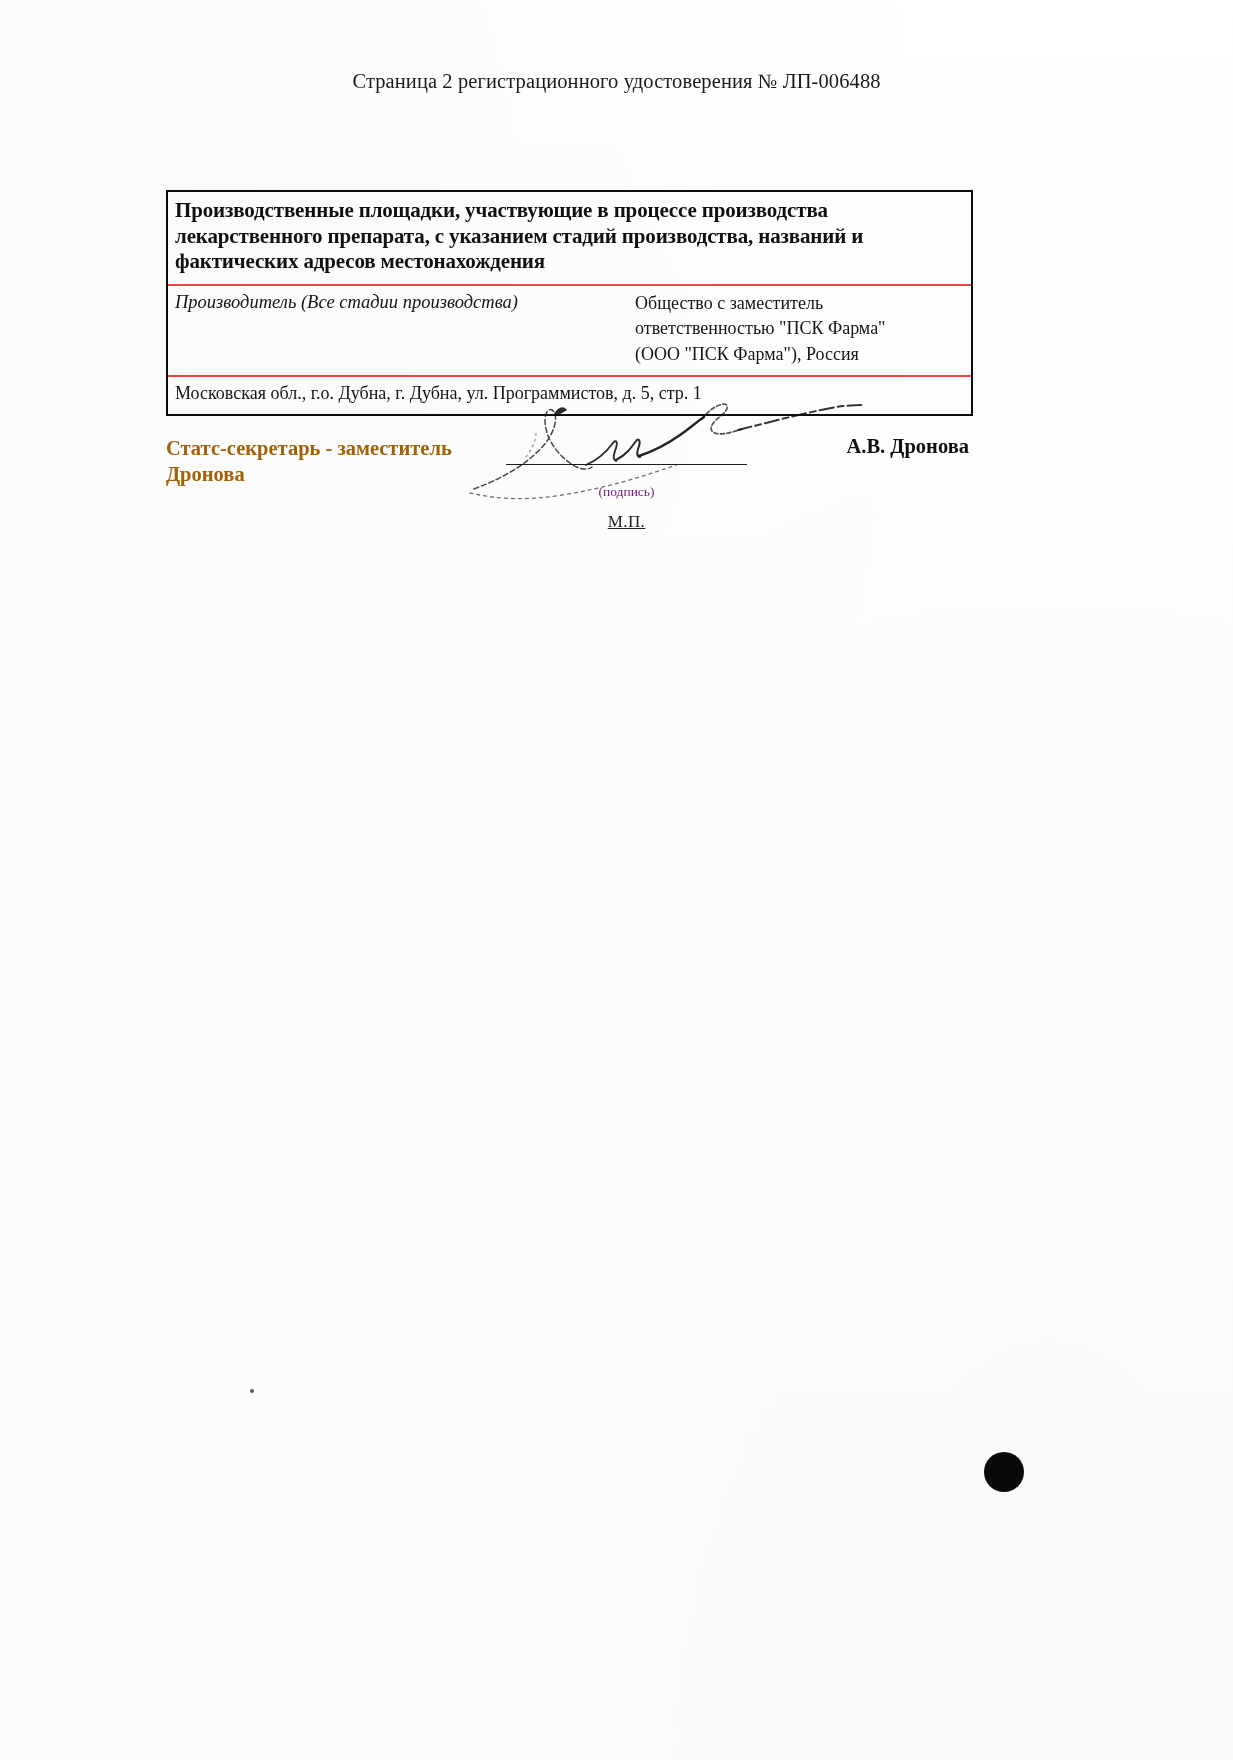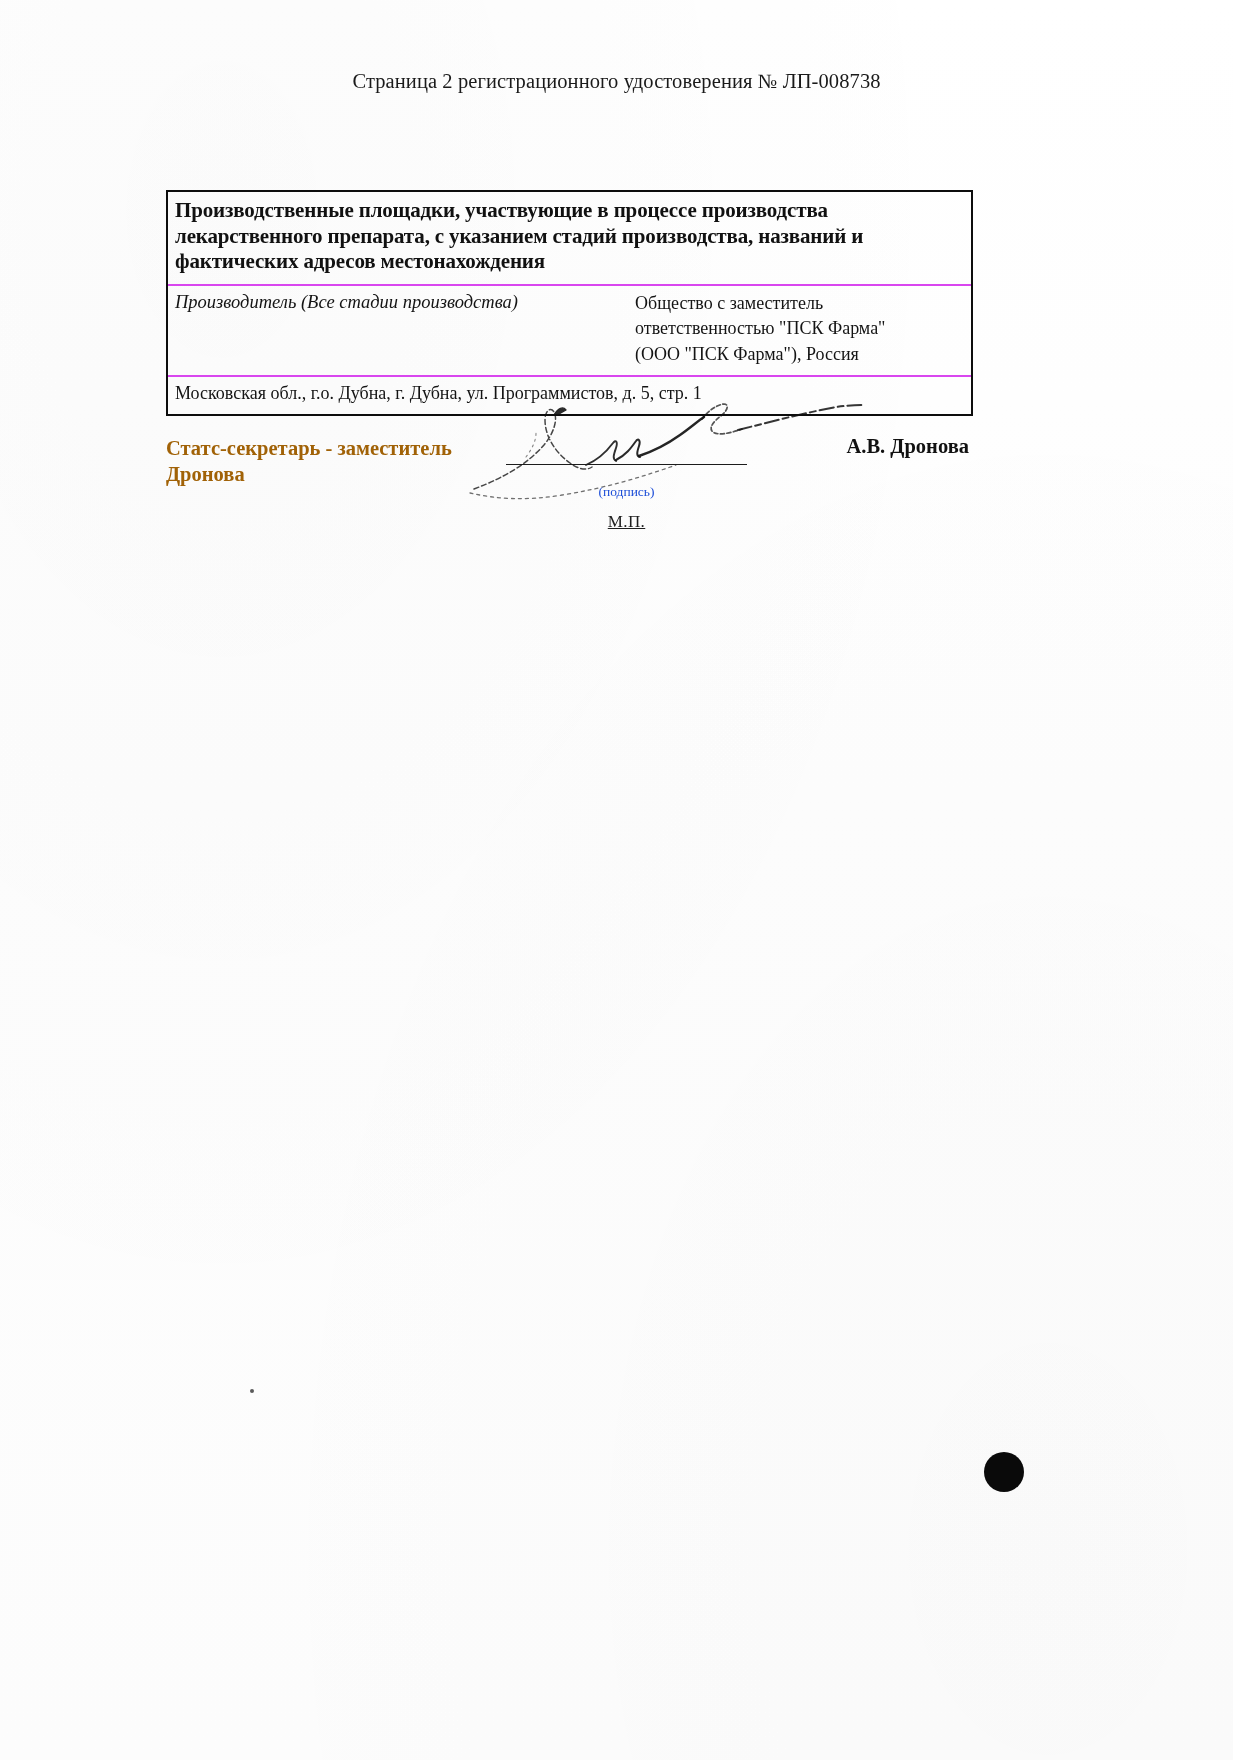--- a/index.html
+++ b/index.html
@@ -55,21 +55,21 @@
     width: 803px;
     border: 2px solid #0d0d0d;
     border-collapse: collapse;
     background: transparent;
   }
   .tbl-row {
     display: block;
     width: 100%;
   }
   .tbl-sep {
-    border-top: 2px solid #d946ef;
+    border-top: 2px solid #ef4444;
     font-family: Liberation Serif, serif;
   }
 
   .hdr-cell {
     padding: 6px 7px 9px 7px;
     font-weight: bold;
     font-size: 21px;
     line-height: 1.22;
     letter-spacing: -0.15px;
     color: #111111;
@@ -149,21 +149,21 @@
     height: 110px;
     pointer-events: none;
   }
   #signature-caption {
     position: absolute;
     top: 56px;
     left: 340px;
     width: 241px;
     text-align: center;
     font-size: 13.5px;
-    color: #1d4ed8;
+    color: #701a75;
   }
   #stamp-label {
     position: absolute;
     top: 84px;
     left: 340px;
     width: 241px;
     text-align: center;
     font-size: 17px;
     color: #1f1f1f;
     letter-spacing: 0.4px;
@@ -190,21 +190,21 @@
     background: #5a5a5a;
   }
 </style>
 </head>
 <body>
 
 <div id="page">
 
   <div id="paper-noise"></div>
 
-  <div id="doc-header">Страница 2 регистрационного удостоверения № ЛП-008738</div>
+  <div id="doc-header">Страница 2 регистрационного удостоверения № ЛП-006488</div>
 
   <div id="sites-table">
 
     <div class="tbl-row">
       <div class="hdr-cell">Производственные площадки, участвующие в процессе производства лекарственного препарата, с указанием стадий производства, названий и фактических адресов местонахождения</div>
     </div>
 
     <div class="tbl-row tbl-sep row2">
       <div class="cell-role">Производитель (Все стадии производства)</div>
       <div class="cell-company">

